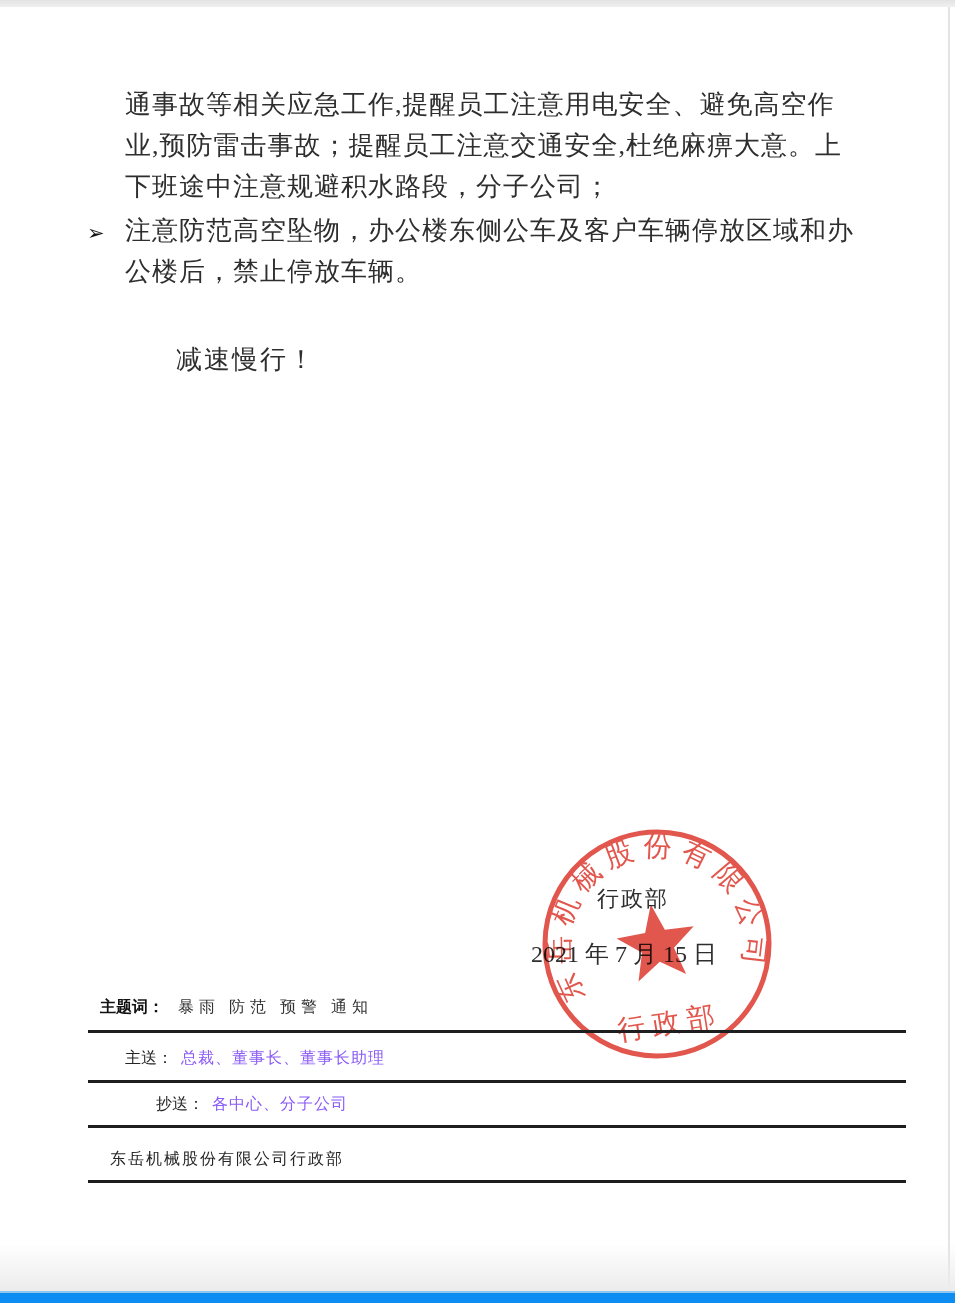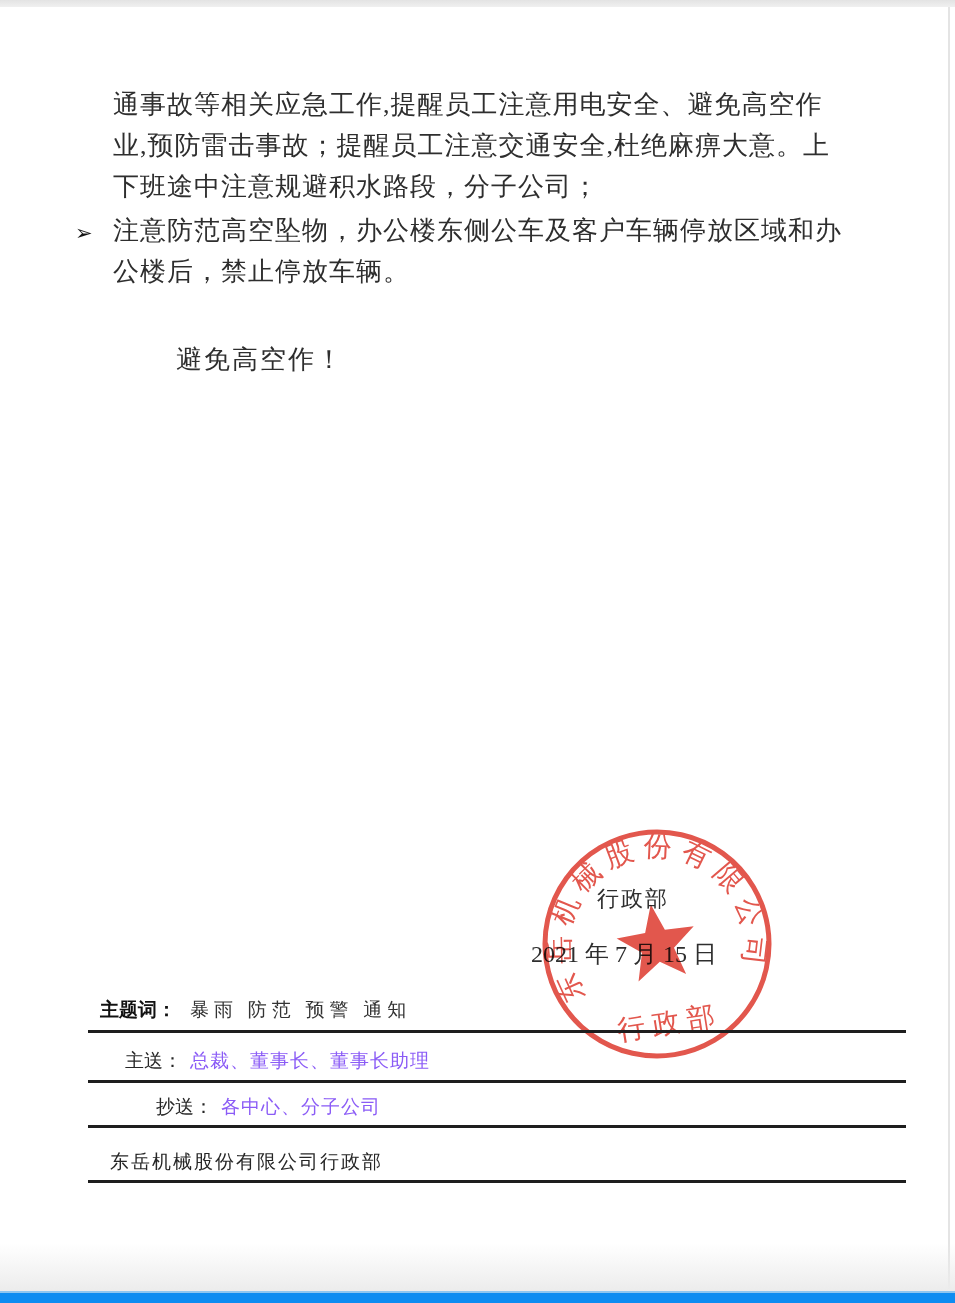--- a/index.html
+++ b/index.html
@@ -10,21 +10,21 @@
   
   .top-bar{position:absolute;top:0;left:0;right:0;height:7px;
     background:linear-gradient(#e3e3e3,#f0f0f0);}
   .right-edge{position:absolute;top:7px;right:5px;width:2px;height:1282px;background:#e4e4e4;}
   .bottom-fade{position:absolute;left:0;right:0;top:1243px;height:48px;
     background:linear-gradient(rgba(255,255,255,0),#ececec);}
   .bottom-bar-light{position:absolute;left:0;right:0;top:1291px;height:2px;background:#8ec6f0;}
   .bottom-bar{position:absolute;left:0;right:0;top:1293px;height:10px;background:#0d8cf1;}
 
   
-  .body-block{position:absolute;top:84px;left:113px;width:730px;
+  .body-block{position:absolute;top:84px;left:125px;width:730px;
     font-size:26px;line-height:41px;letter-spacing:1px;color:#2e2e2e;}
   .tline{white-space:nowrap;height:41px;}
   .bullet-line{position:relative;margin-top:3px;}
   .bullet-marker{position:absolute;left:-38px;top:3px;font-size:21px;color:#141414;
     font-family:"DejaVu Sans",sans-serif;letter-spacing:0;}
   .closing{position:absolute;top:342px;left:176px;font-size:26px;letter-spacing:2px;color:#2e2e2e;}
 
   
   .sig-dept{position:absolute;top:884px;left:597px;font-size:22px;color:#2e2e2e;letter-spacing:2px;}
   .sig-date{position:absolute;top:938px;left:531px;font-size:24px;color:#2e2e2e;}
@@ -34,21 +34,21 @@
     transform:rotate(-9deg);mix-blend-mode:multiply;opacity:.92;}
   .stamp svg{display:block;}
   .stamp text{font-family:"Liberation Serif",serif;}
 
   
   .fline{position:absolute;left:88px;width:818px;background:#1e1e1e;}
   .fline-1{top:1030px;height:3px;}
   .fline-2{top:1080px;height:3px;}
   .fline-3{top:1125px;height:3px;}
   .fline-4{top:1180px;height:3px;}
-  .frow{position:absolute;font-size:19px;color:#262626;white-space:nowrap;}
+  .frow{position:absolute;font-size:16px;color:#262626;white-space:nowrap;}
   .row-keywords{top:997px;left:100px;}
   .row-keywords .flabel{font-weight:bold;color:#111;}
   .row-keywords .fvalue{margin-left:14px;letter-spacing:5px;color:#333;}
   .row-mainto{top:1048px;left:125px;}
   .row-copyto{top:1094px;left:120px;margin-left:36px;}
   .frow .fvalue2{margin-left:8px;letter-spacing:1px;color:#8b5cf6;}
   .row-issuer{top:1141px;left:110px;letter-spacing:2px;margin-top:8px;}
   .row-printdate{top:1141px;left:565px;letter-spacing:1px;}
 </style>
 </head>
@@ -63,21 +63,21 @@
     <div class="tline">通事故等相关应急工作,提醒员工注意用电安全、避免高空作</div>
     <div class="tline">业,预防雷击事故；提醒员工注意交通安全,杜绝麻痹大意。上</div>
     <div class="tline">下班途中注意规避积水路段，分子公司；</div>
     <div class="tline bullet-line">
       <span class="bullet-marker">➢</span>
       <span>注意防范高空坠物，办公楼东侧公车及客户车辆停放区域和办</span>
     </div>
     <div class="tline">公楼后，禁止停放车辆。</div>
   </div>
 
-  <div class="closing">避免高空作！</div>
+  <div class="closing">减速慢行！</div>
 
   <div class="sig-dept">行政部</div>
   <div class="sig-date">2021 年 7 月 15 日</div>
 
   <div class="stamp">
     <svg width="248" height="248" viewBox="0 0 248 248">
       <circle cx="124" cy="124" r="112" fill="none" stroke="#e0483e" stroke-width="5"></circle>
       <path id="sealArc" d="M 47.8,168 A 88,88 0 1 1 200.2,168" fill="none"></path>
       <text font-size="28" letter-spacing="8" fill="#e0483e">
         <textPath href="#sealArc" startOffset="50%" text-anchor="middle">东岳机械股份有限公司</textPath>

